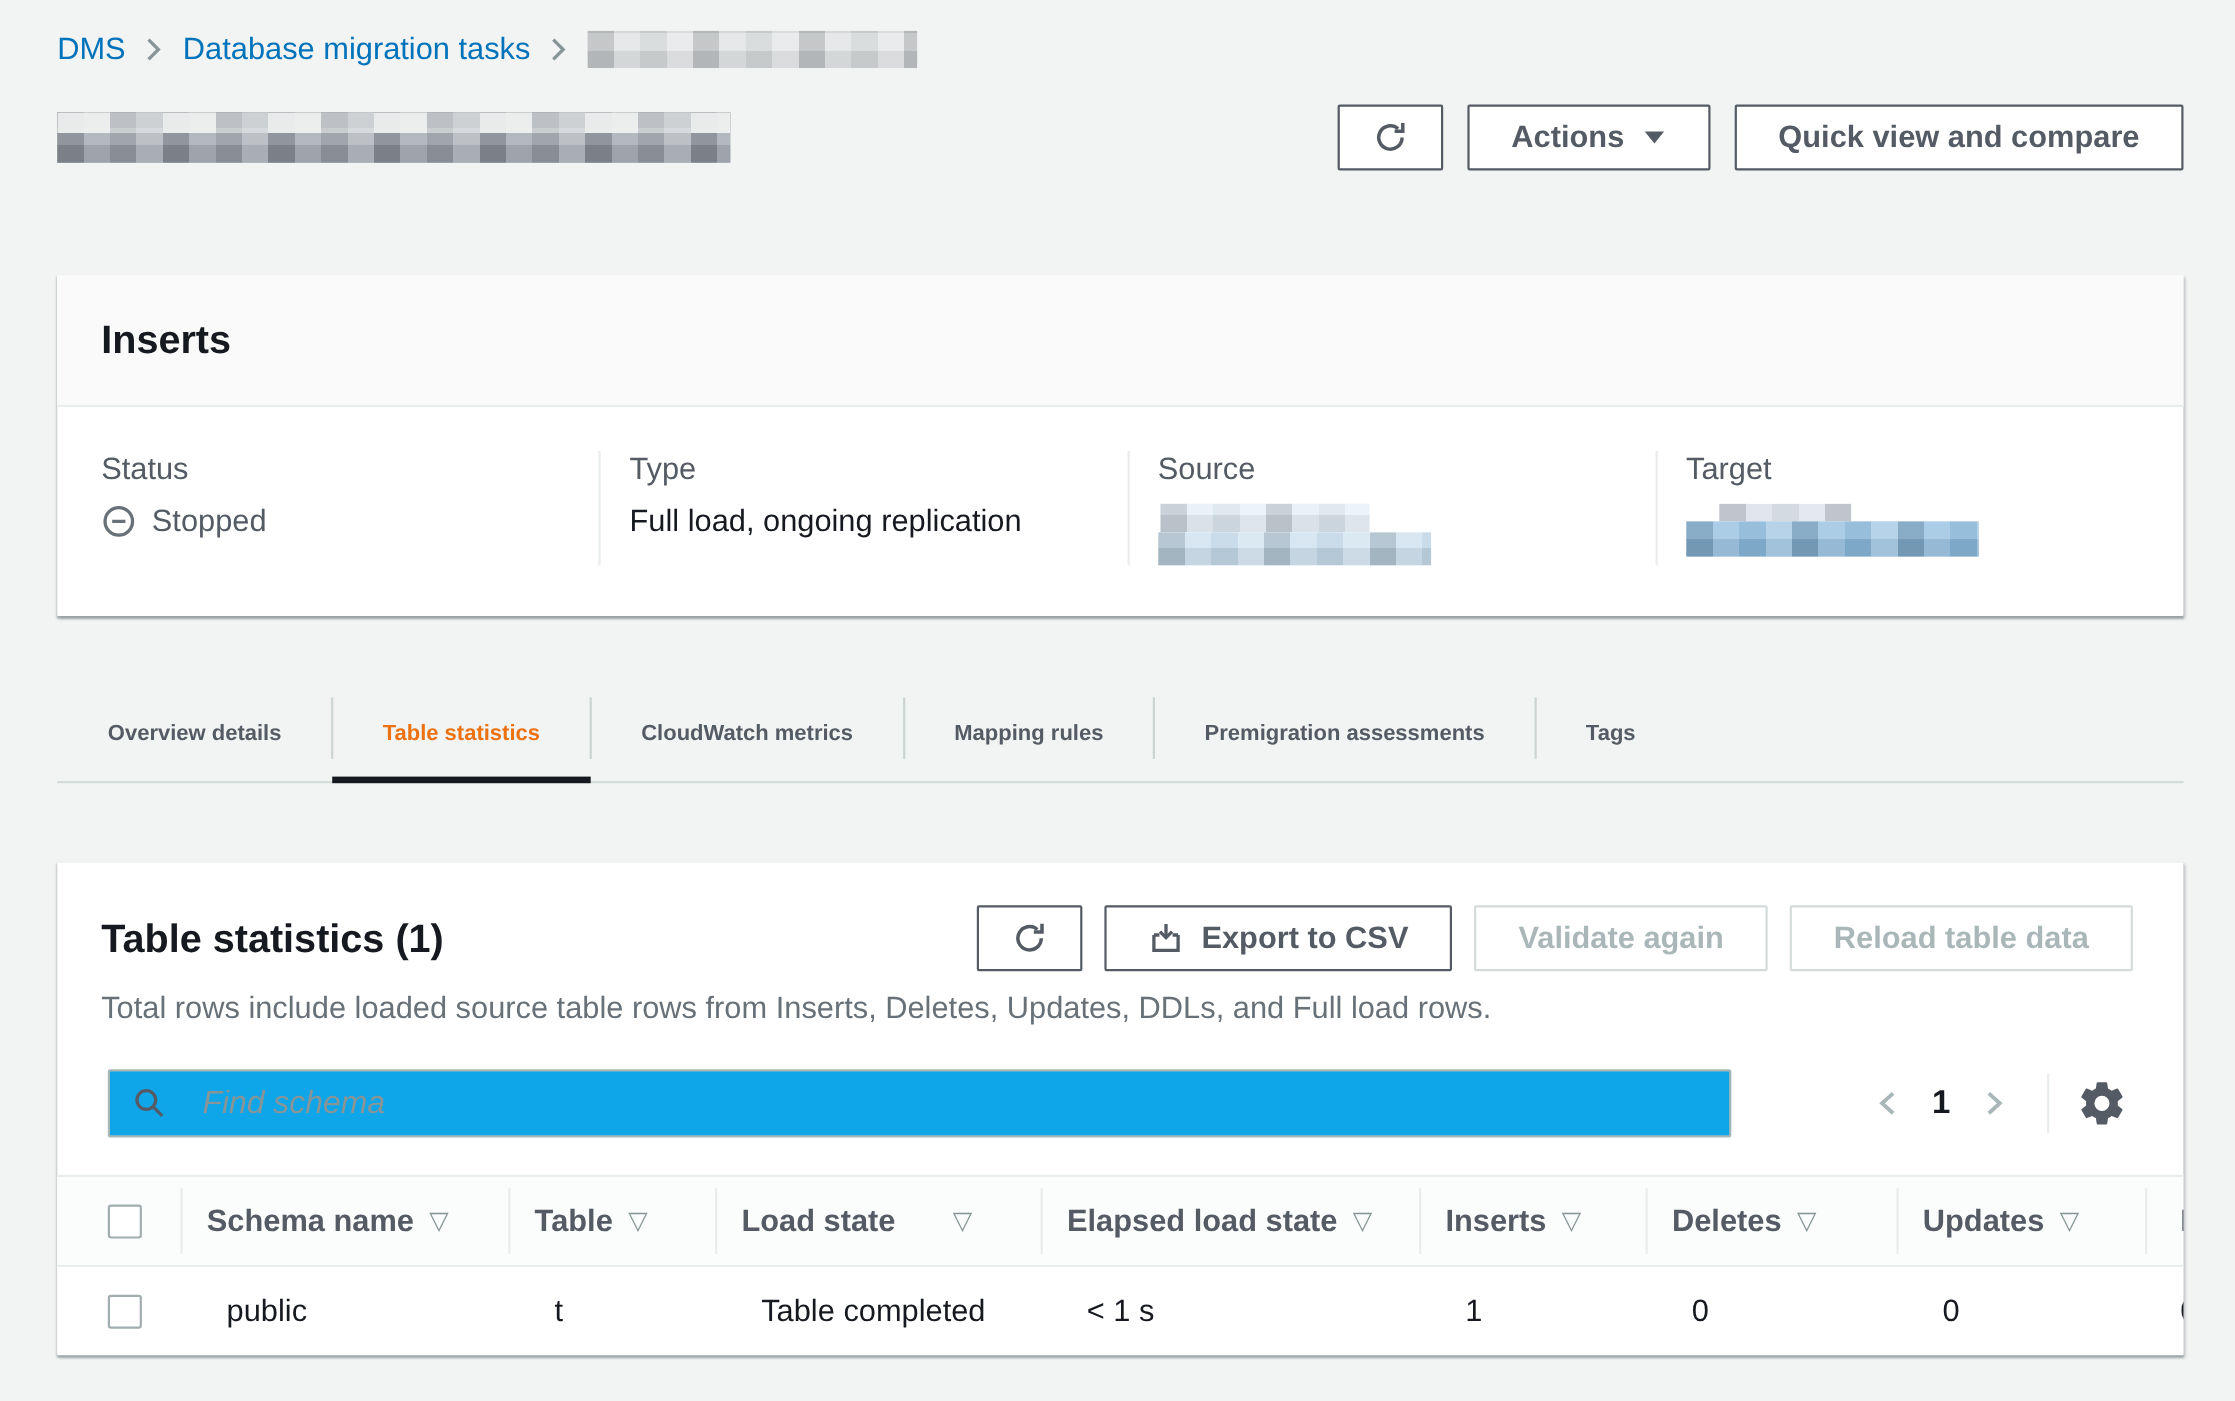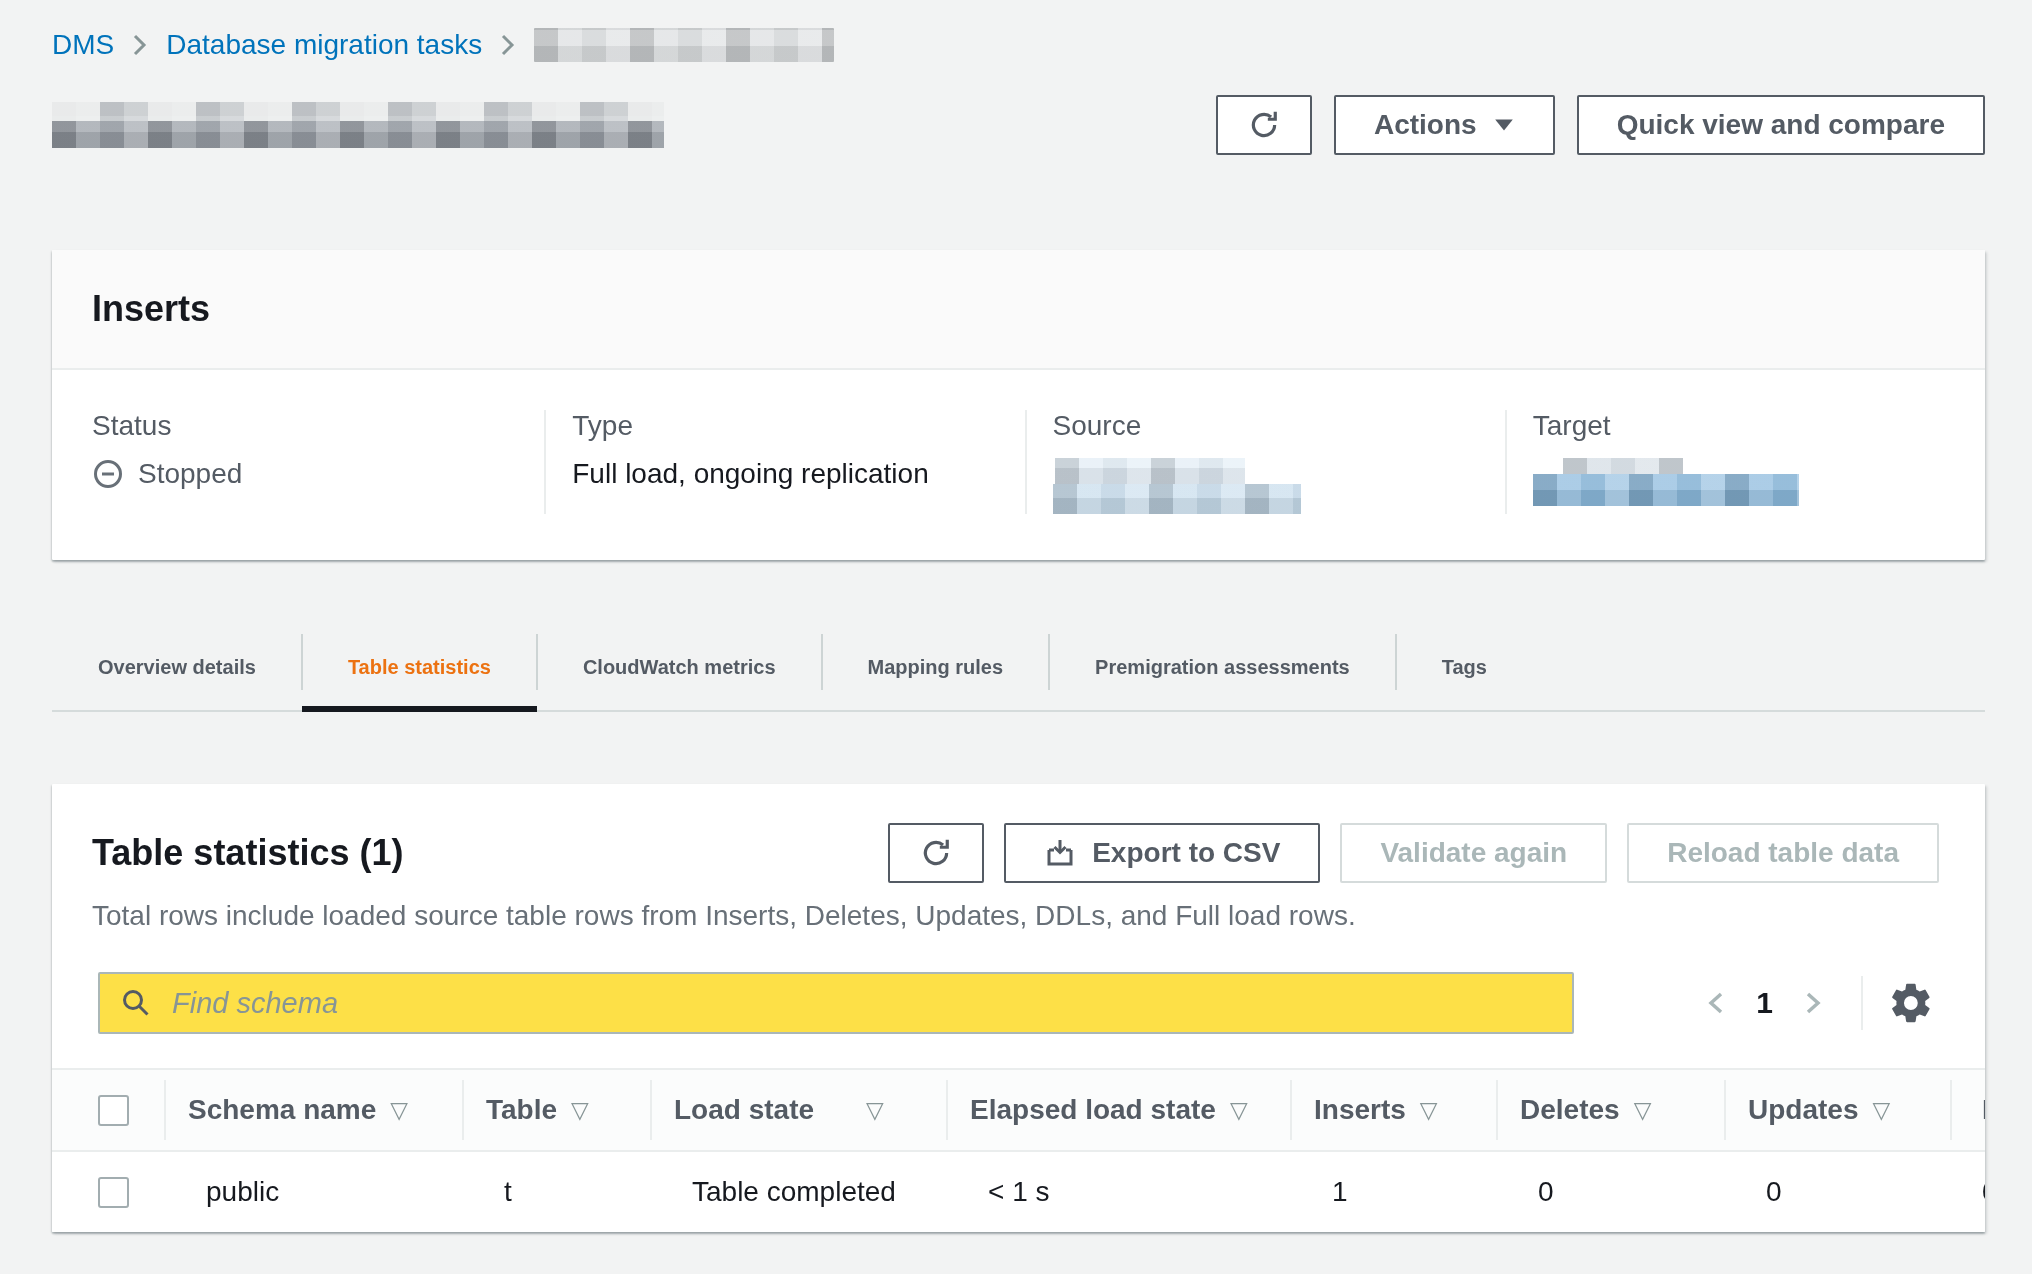--- a/index.html
+++ b/index.html
@@ -61,22 +61,22 @@
   .tab.active { color:#ec7211; }
   .tab.active::after { content:''; position:absolute; left:0; right:0; bottom:-2px; height:6px; background:#16191f; }
 
   
   .table-card { margin-top:72px; padding-top:38px; position:relative; overflow:hidden; }
   .ts-header { display:flex; align-items:center; justify-content:space-between; padding:0 46px 0 40px; height:62px; }
   .ts-toolbar { display:flex; align-items:center; gap:20px; }
   .ts-desc { margin-top:16px; padding:0 40px; font-size:28px; color:#687078; }
 
   .filter-row { margin-top:40px; padding:0 46px; display:flex; align-items:center; justify-content:space-between; }
-  .search-box { width:1476px; height:62px; background:#fde047; border:2px solid #aab7b8; border-radius:2px;
-                display:flex; align-items:center; padding:0 20px; gap:20px; }
+  .search-box { width:1476px; height:62px; background:#0ea5e9; border:2px solid #aab7b8; border-radius:2px;
+                display:flex; align-items:center; padding:0 20px; gap:32px; }
   .search-box input { flex:1; border:none; outline:none; font-family:"Liberation Sans",sans-serif;
                       font-size:29px; color:#16191f; background:transparent; }
   .search-box input::placeholder { color:#879596; font-style:italic; }
 
   .pager { display:flex; align-items:center; }
   .pager .pg-btn { display:flex; align-items:center; justify-content:center; width:44px; height:50px; cursor:pointer; }
   .pager .pg-num { font-size:30px; font-weight:700; color:#16191f; margin:0 18px; cursor:pointer; }
   .pager-divider { width:2px; height:54px; background:#eaeded; margin:0 20px 0 26px; }
   .gear-btn { display:flex; align-items:center; justify-content:center; width:56px; height:56px; cursor:pointer; }
 

